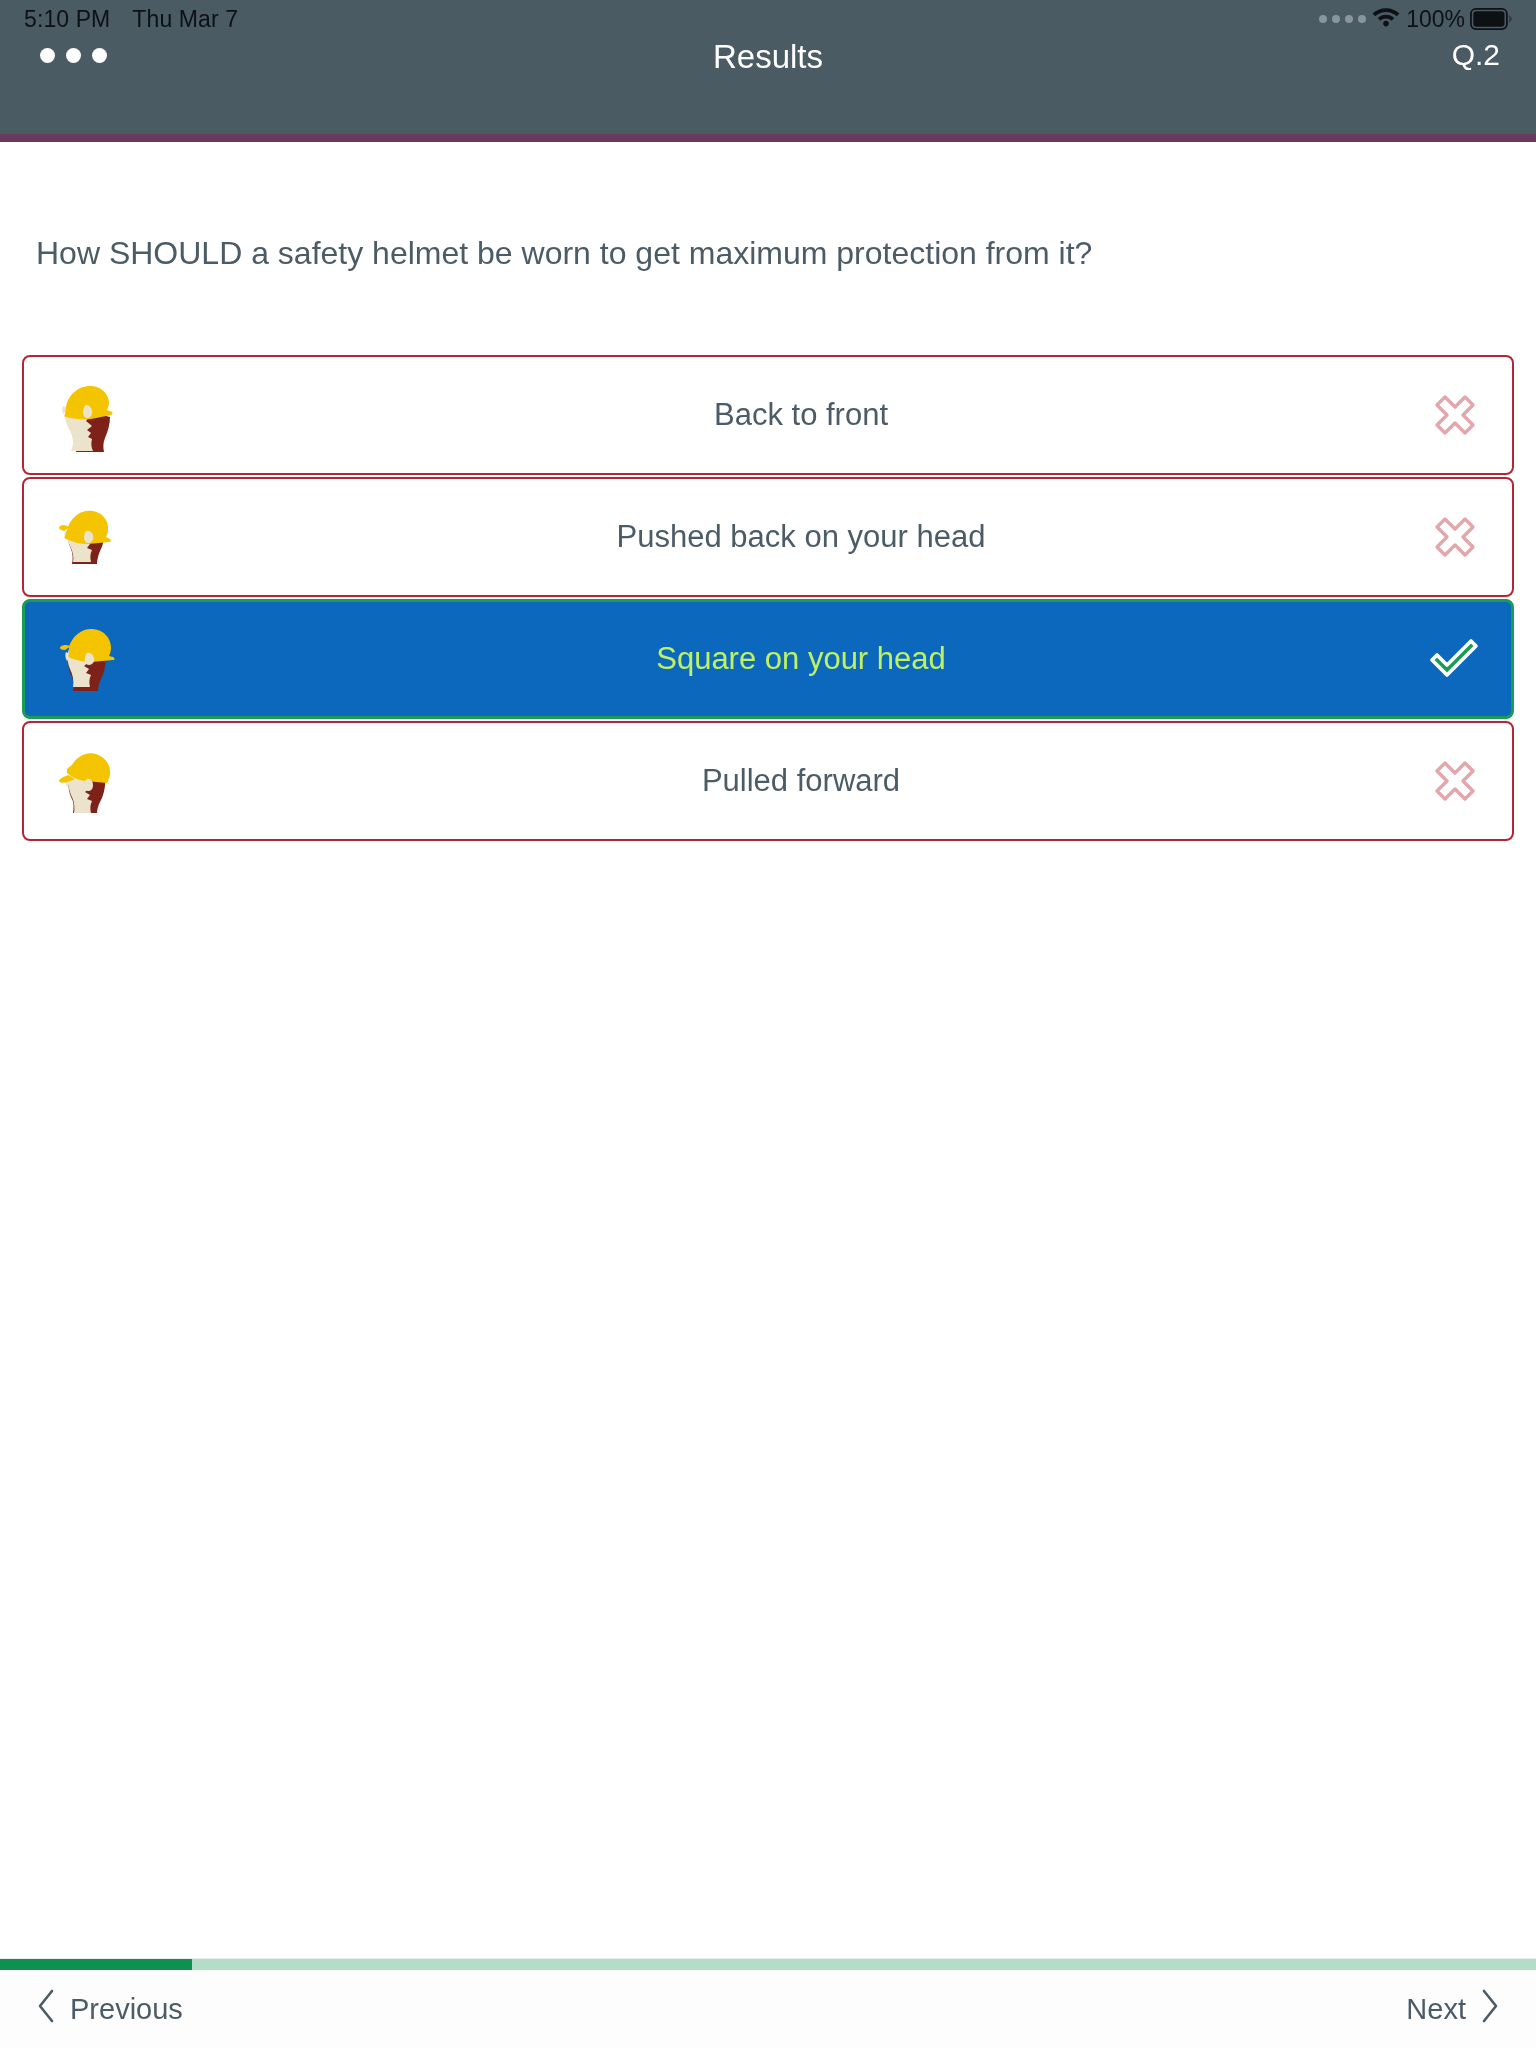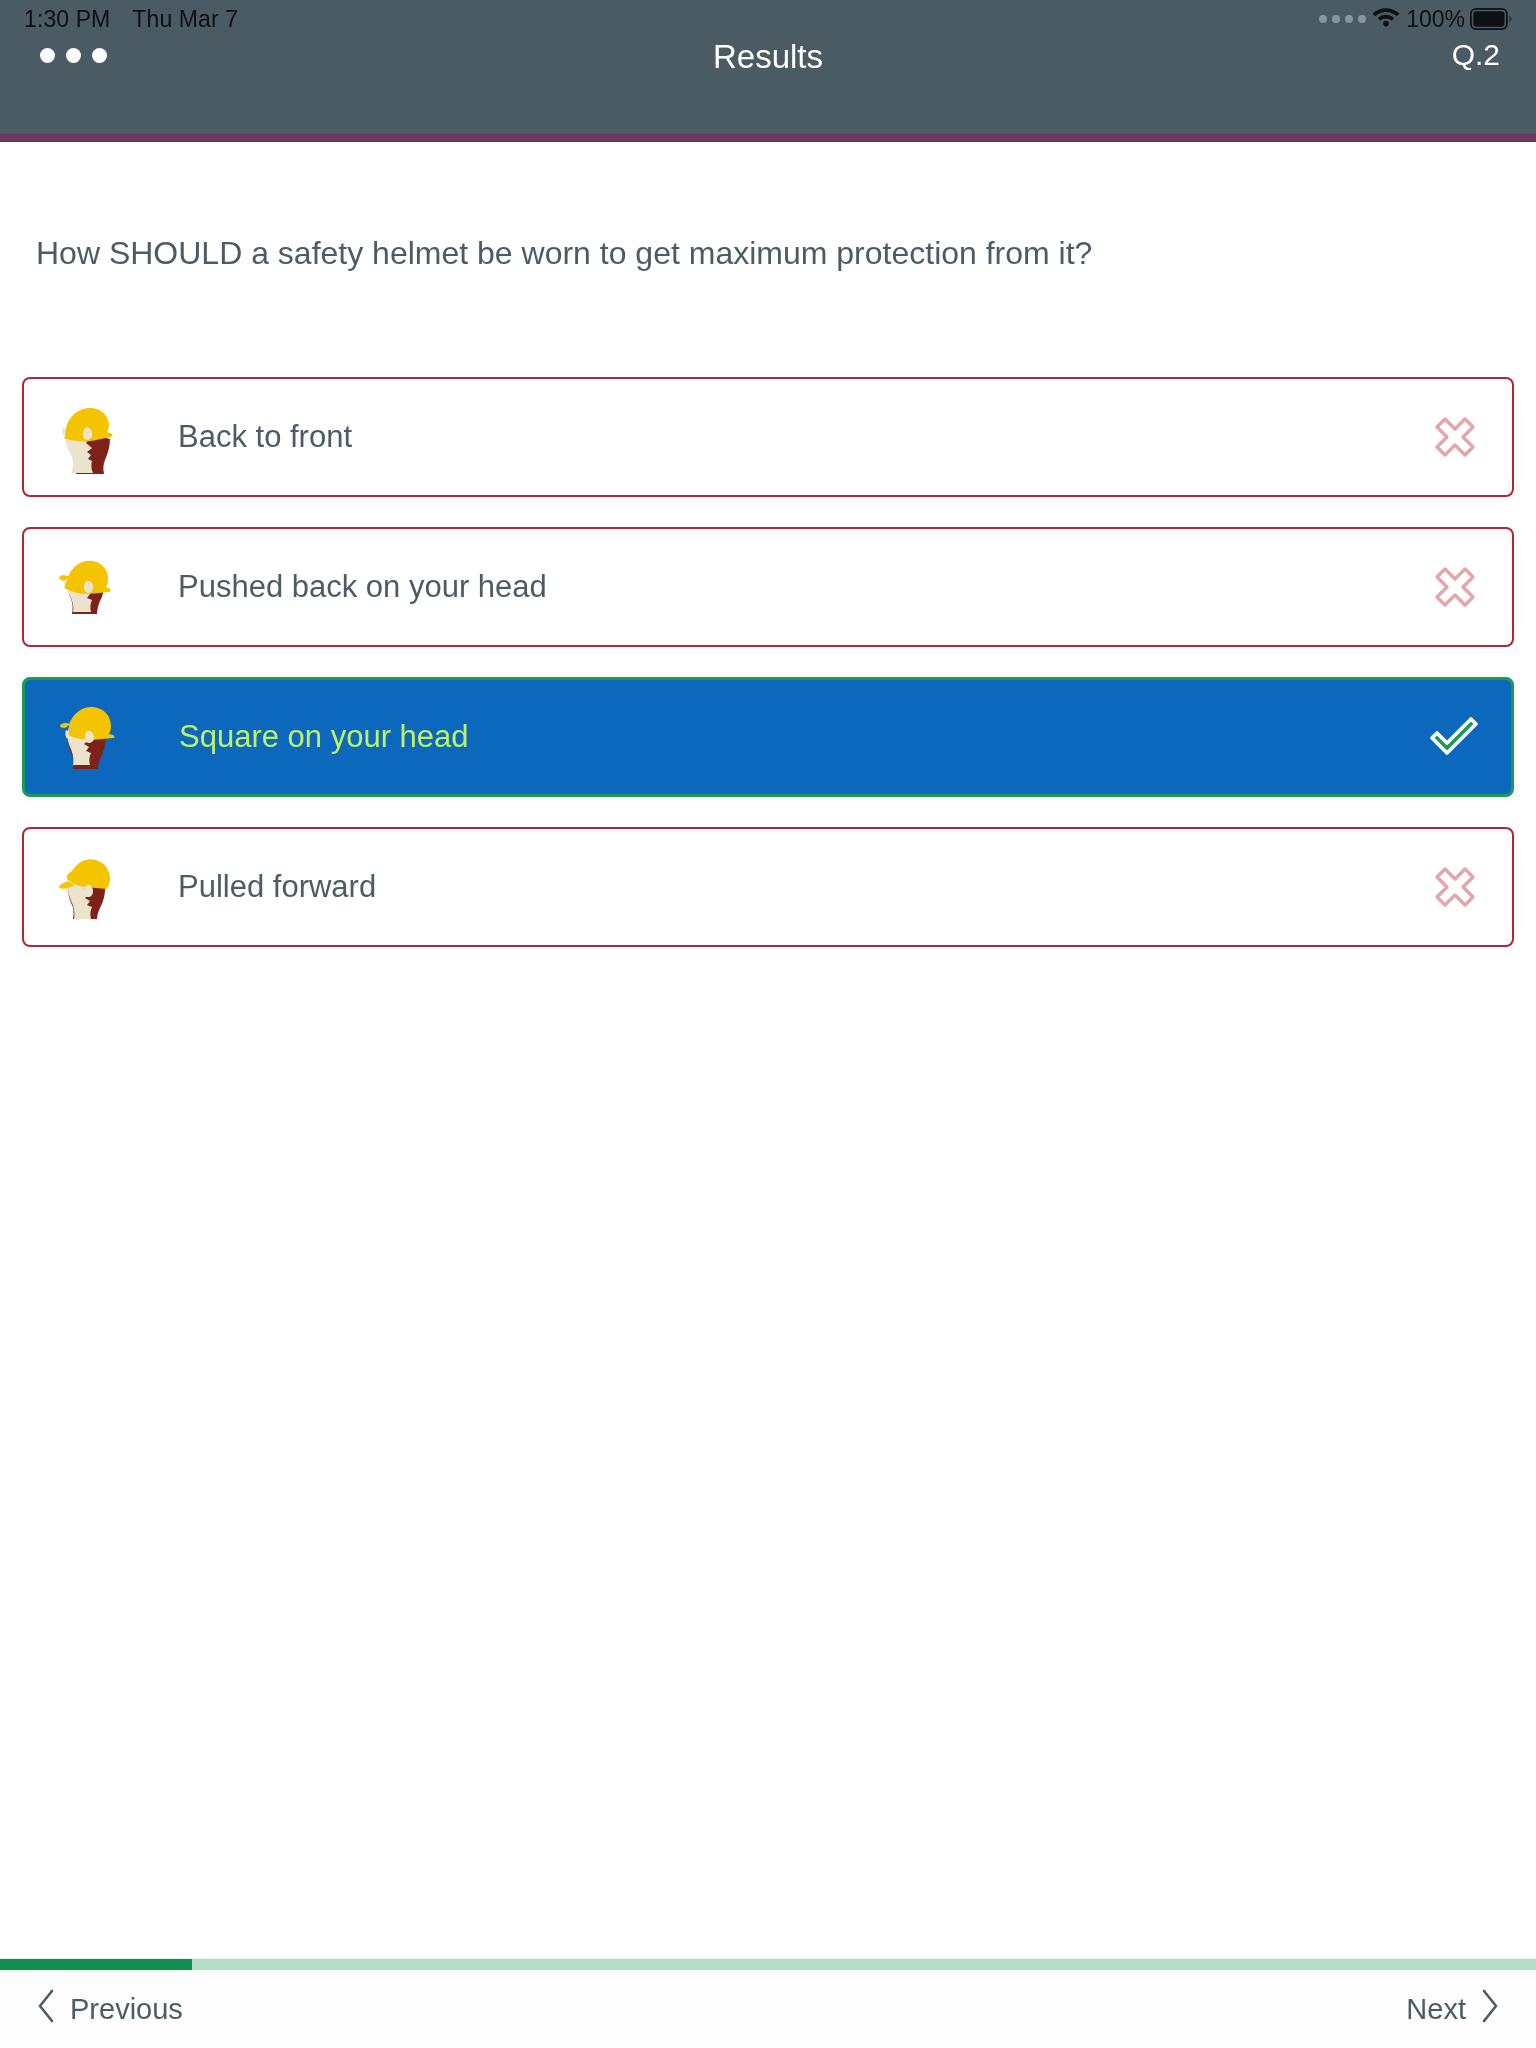--- a/index.html
+++ b/index.html
@@ -101,24 +101,25 @@
     margin-top: 72px;
     margin-left: 14px;
     margin-right: 20px;
     font-size: 32px;
     line-height: 1.35;
     color: #4c5c66;
     font-weight: 400;
   }
 
   .options {
-    margin-top: 102px;
+    margin-top: 80px;
     display: flex;
     flex-direction: column;
-    gap: 30px;
+    gap: 2px;
+    text-align: center;
   }
 
   .option-row {
     position: relative;
     height: 120px;
     border-radius: 8px;
     background: #ffffff;
     border: 2px solid #b32633;
     display: flex;
     align-items: center;
@@ -185,21 +186,21 @@
   }
   .chev { display: block; }
 </style>
 </head>
 <body>
 
 <div id="app">
 
   <div class="status-bar">
     <div class="status-left">
-      <span class="status-time">1:30 PM</span>
+      <span class="status-time">5:10 PM</span>
       <span class="status-date">Thu Mar 7</span>
     </div>
     <div class="status-spacer"></div>
     <div class="status-right">
       <span class="sig-dots">
         <i></i>
           <i></i>
           <i></i>
           <i></i>
       </span>

